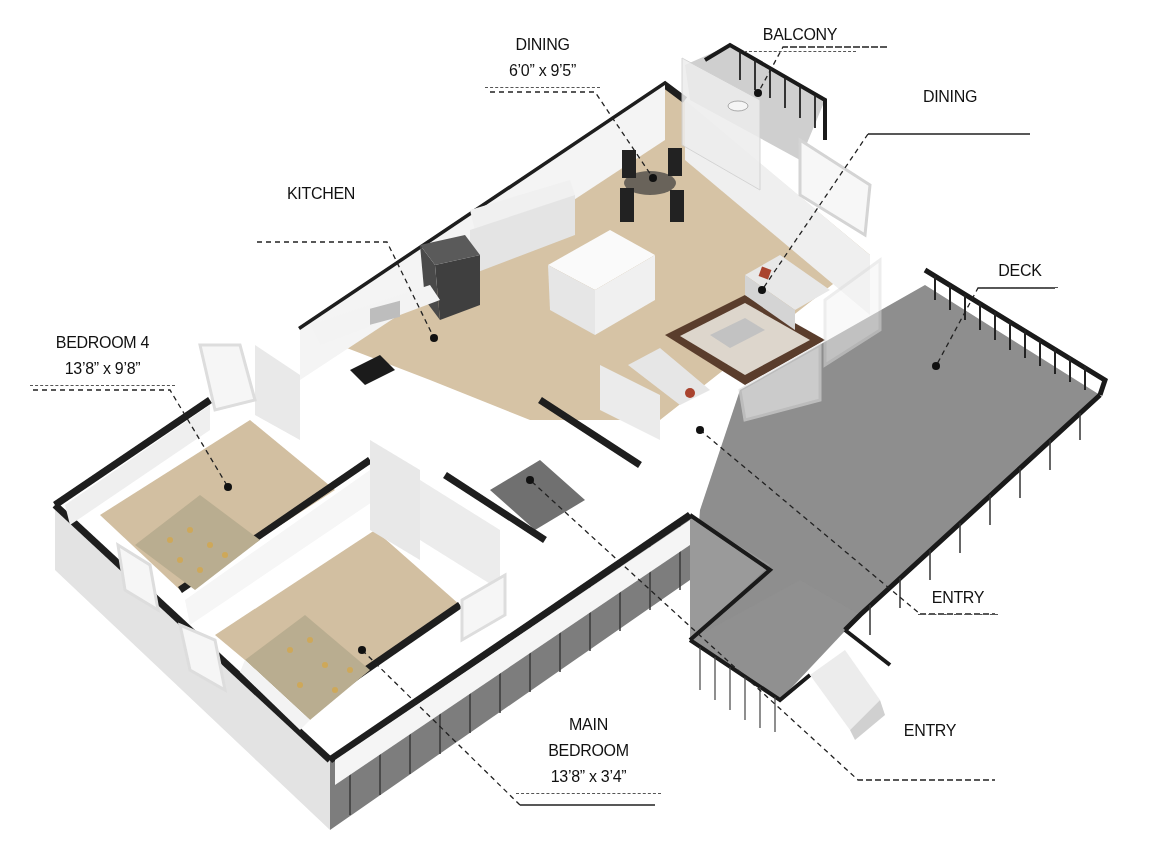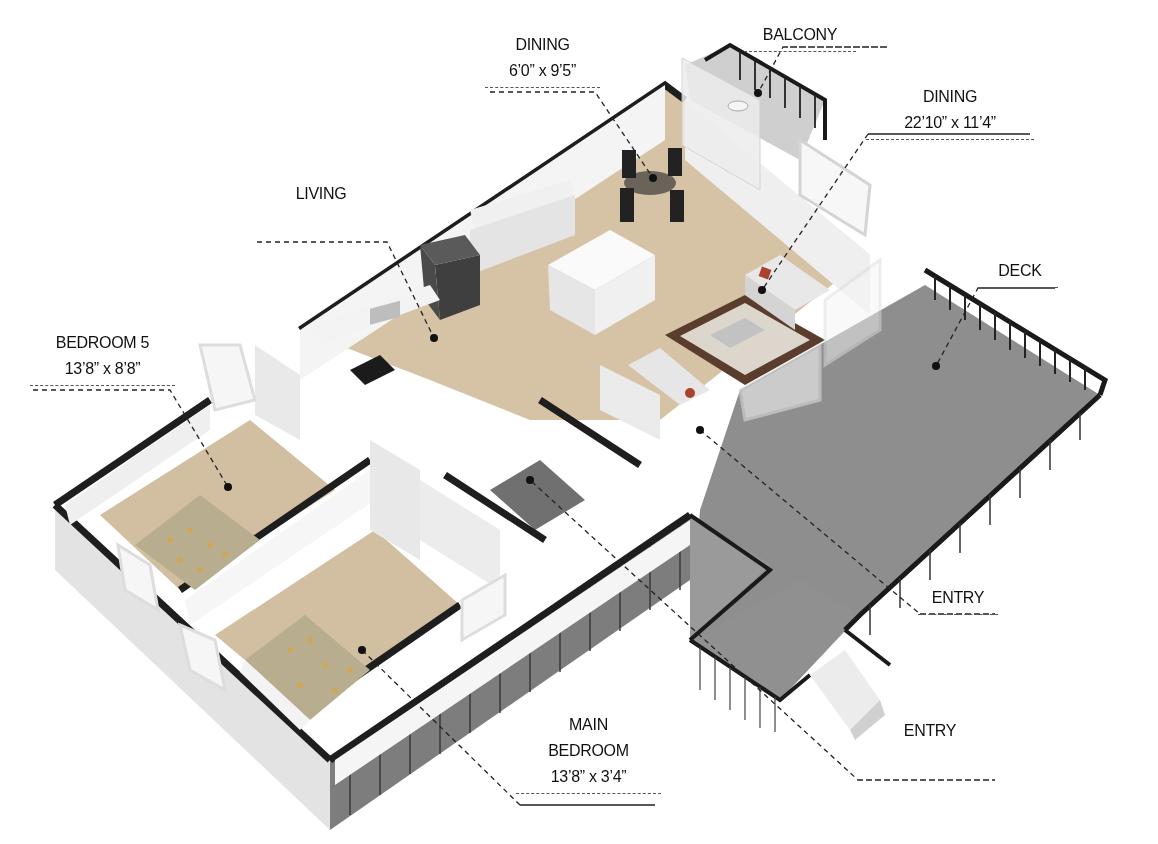--- a/index.html
+++ b/index.html
@@ -221,31 +221,30 @@
 
 <div class="room-label" style="left:485px; top:32px; width:115px;">
   <span class="name">DINING</span>
   <span class="dims">6’0” x 9’5”</span>
 </div>
 <div class="room-label nodims" style="left:744px; top:22px; width:112px;">
   <span class="name">BALCONY</span>
 </div>
 <div class="room-label" style="left:866px; top:84px; width:168px;">
   <span class="name">DINING</span>
-  <span class="dims">22’10” x 11’4”</span>
 </div>
 <div class="room-label" style="left:253px; top:181px; width:136px;">
-  <span class="name">LIVING</span>
+  <span class="name">KITCHEN</span>
 </div>
 <div class="room-label nodims" style="left:982px; top:258px; width:76px;">
   <span class="name">DECK</span>
 </div>
 <div class="room-label" style="left:30px; top:330px; width:145px;">
-  <span class="name">BEDROOM 5</span>
-  <span class="dims">13’8” x 8’8”</span>
+  <span class="name">BEDROOM 4</span>
+  <span class="dims">13’8” x 9’8”</span>
 </div>
 <div class="room-label nodims" style="left:918px; top:585px; width:80px;">
   <span class="name">ENTRY</span>
 </div>
 <div class="room-label" style="left:516px; top:712px; width:145px;text-align:center;">
   <span class="name">MAIN</span>
   <span class="name">BEDROOM</span>
   <span class="dims">13’8” x 3’4”</span>
 </div>
 <div class="room-label" style="left:862px; top:718px; width:136px;">

